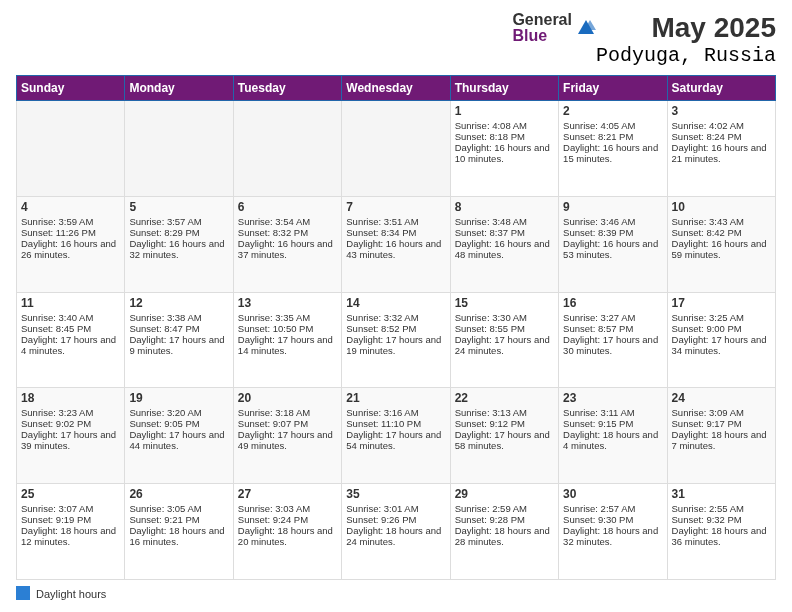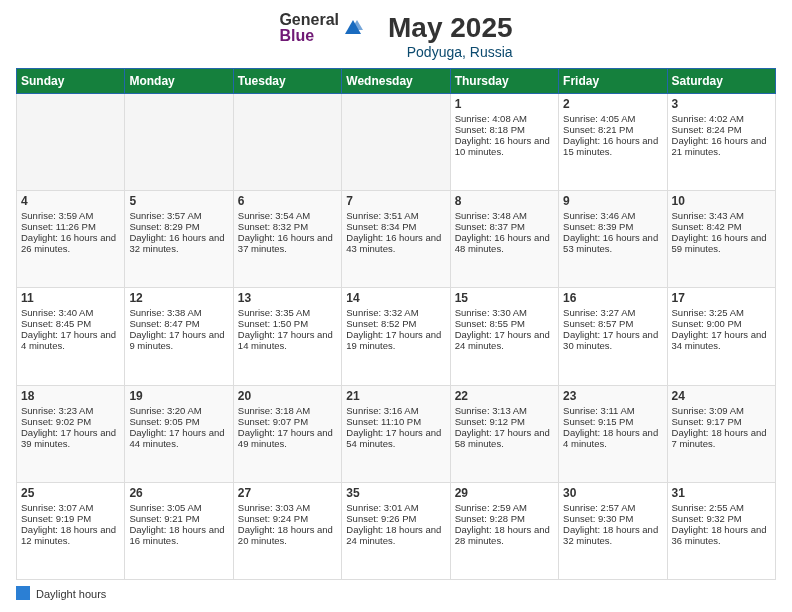--- a/index.html
+++ b/index.html
@@ -12,21 +12,21 @@
     }
     .page {
       width: 792px;
       height: 612px;
       padding: 12px 16px;
       display: flex;
       flex-direction: column;
     }
     .header {
       display: flex;
-      justify-content: center;
+      justify-content: flex-end;
       align-items: flex-start;
       margin-bottom: 8px;
     }
     .logo {
       display: flex;
       align-items: center;
       gap: 2px;
     }
     .logo-text {
       display: flex;
@@ -51,32 +51,33 @@
     .title-block {
       text-align: right;
     }
     .title-month {
       font-size: 28px;
       font-weight: bold;
       color: #333;
       margin-left: 25px;
     }
     .title-location {
-      font-size: 14px;
-      color: #0c4a6e;
+      font-size: 20px;
+      color: #000000;
+      font-family: Liberation Mono, monospace;
     }
     .calendar {
       flex: 1;
       border: 1px solid #ccc;
       border-collapse: collapse;
       width: 100%;
       table-layout: fixed;
     }
     .calendar th {
-      background-color: #15803d;
+      background-color: #701a75;
       color: #fff;
       font-size: 12px;
       font-weight: bold;
       padding: 5px 4px;
       text-align: left;
       border: 1px solid #2266aa;
     }
     .calendar td {
       vertical-align: top;
       font-size: 9.5px;
@@ -224,21 +225,21 @@
           </td>
           <td>
             <span class="day-num">12</span>
             <div>Sunrise: 3:38 AM</div>
             <div>Sunset: 8:47 PM</div>
             <div>Daylight: 17 hours and 9 minutes.</div>
           </td>
           <td>
             <span class="day-num">13</span>
             <div>Sunrise: 3:35 AM</div>
-            <div>Sunset: 1:50 PM</div>
+            <div>Sunset: 10:50 PM</div>
             <div>Daylight: 17 hours and 14 minutes.</div>
           </td>
           <td>
             <span class="day-num">14</span>
             <div>Sunrise: 3:32 AM</div>
             <div>Sunset: 8:52 PM</div>
             <div>Daylight: 17 hours and 19 minutes.</div>
           </td>
           <td>
             <span class="day-num">15</span>

